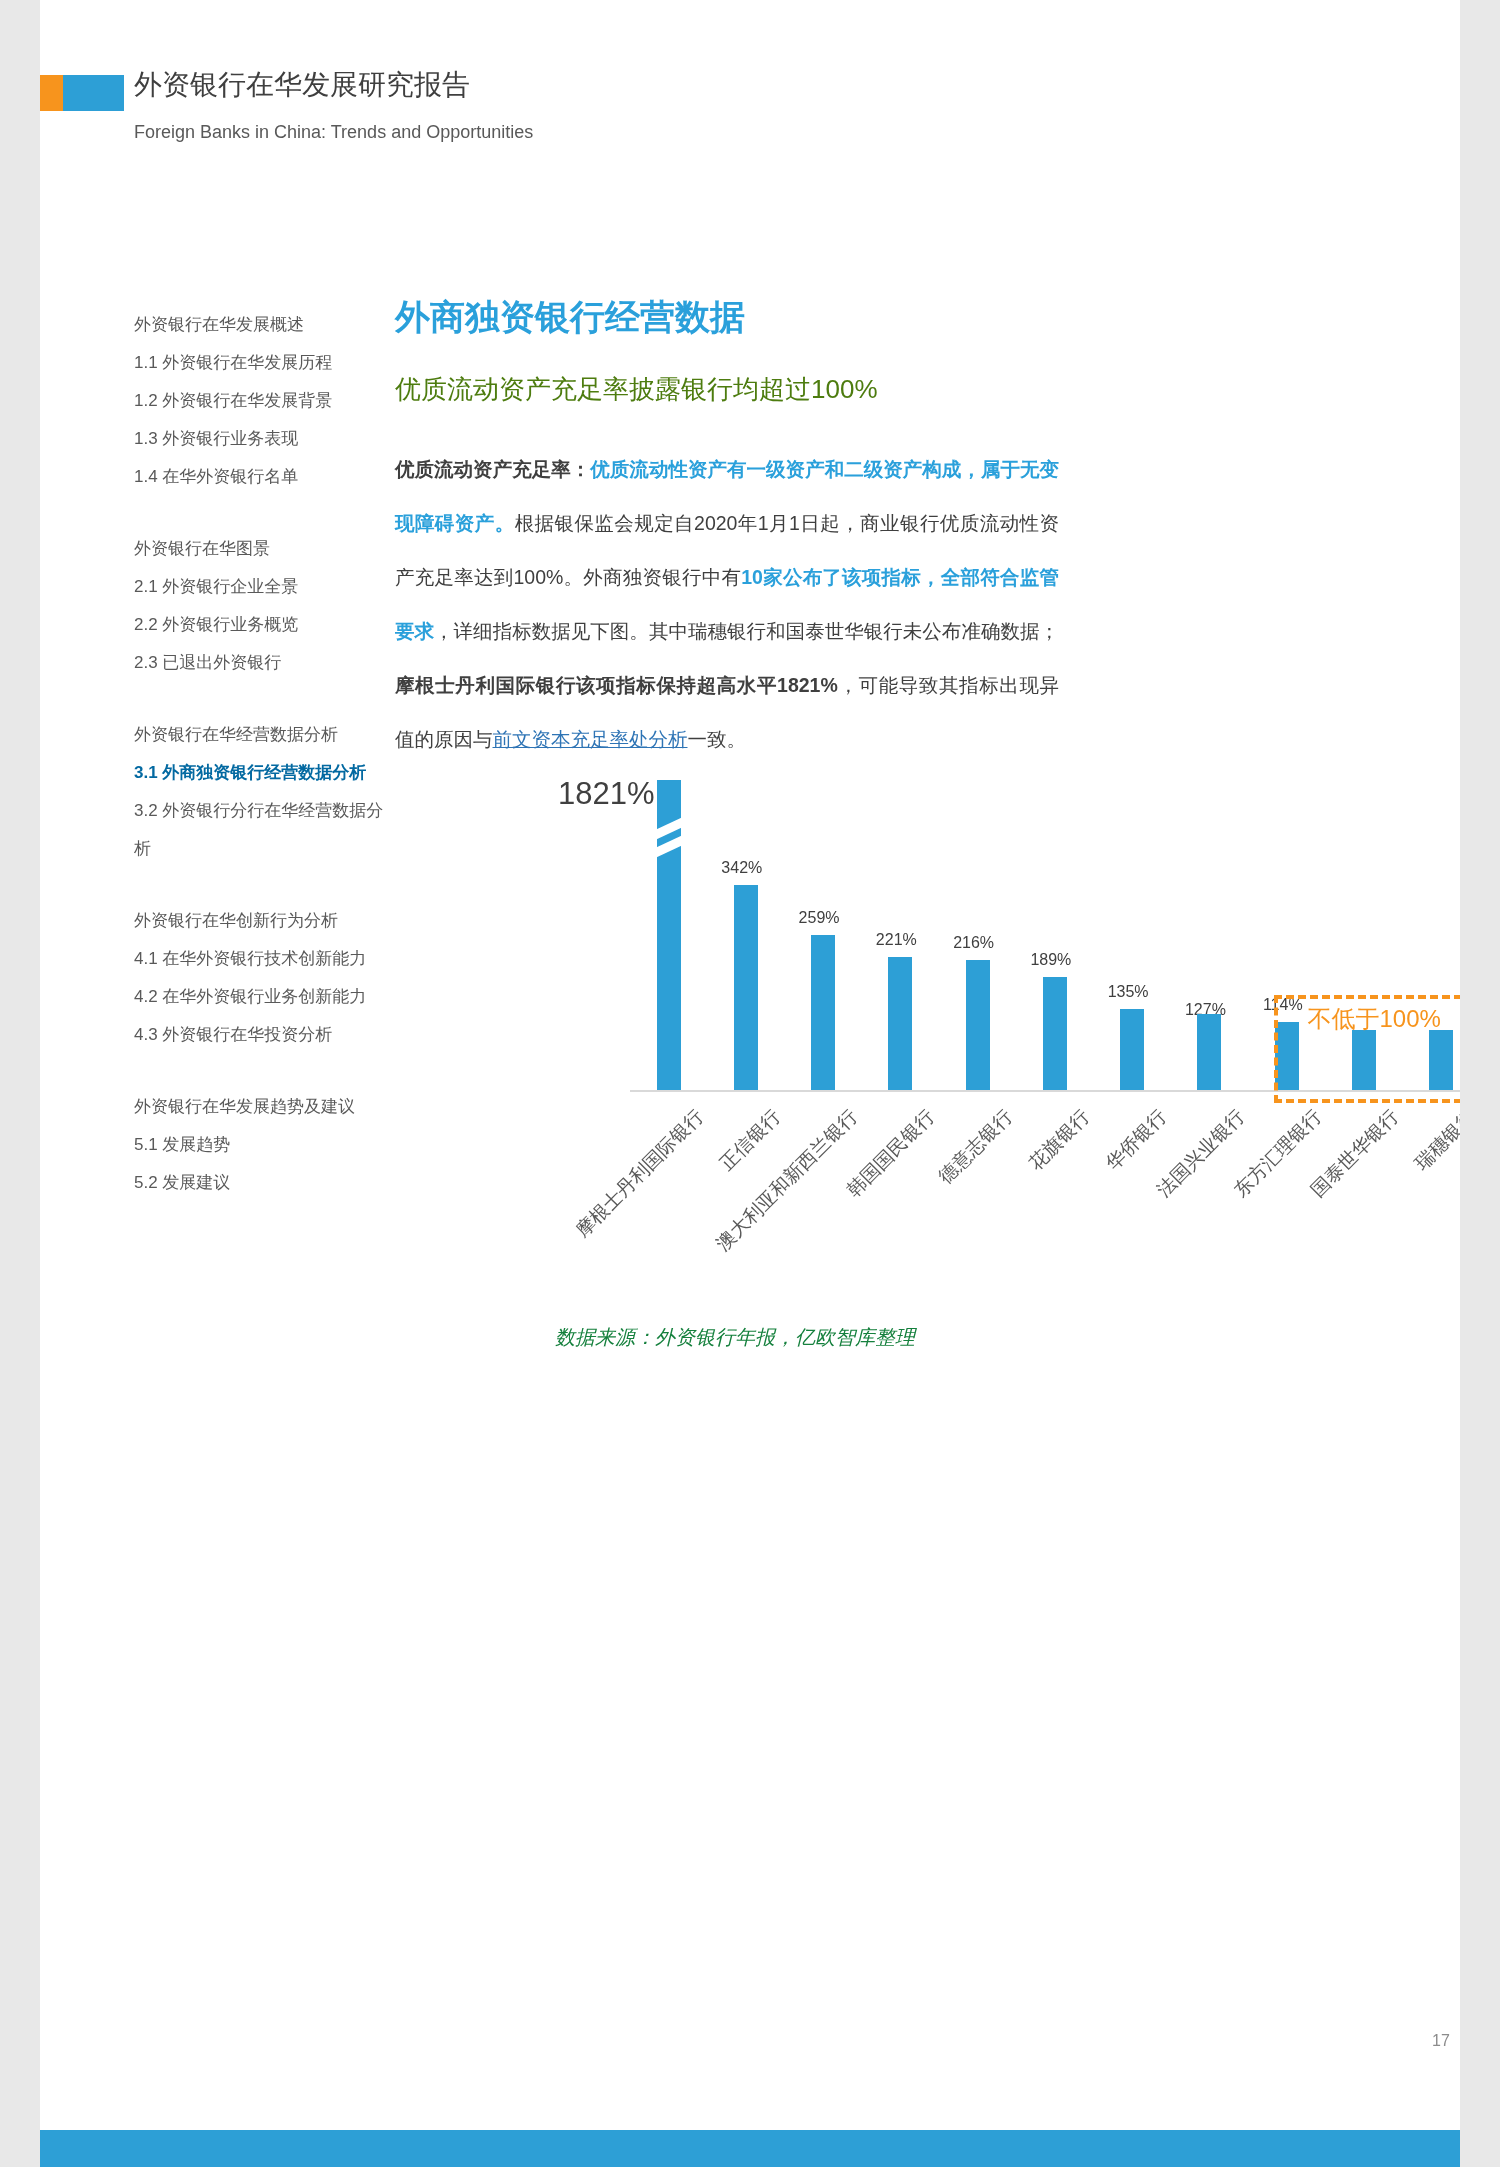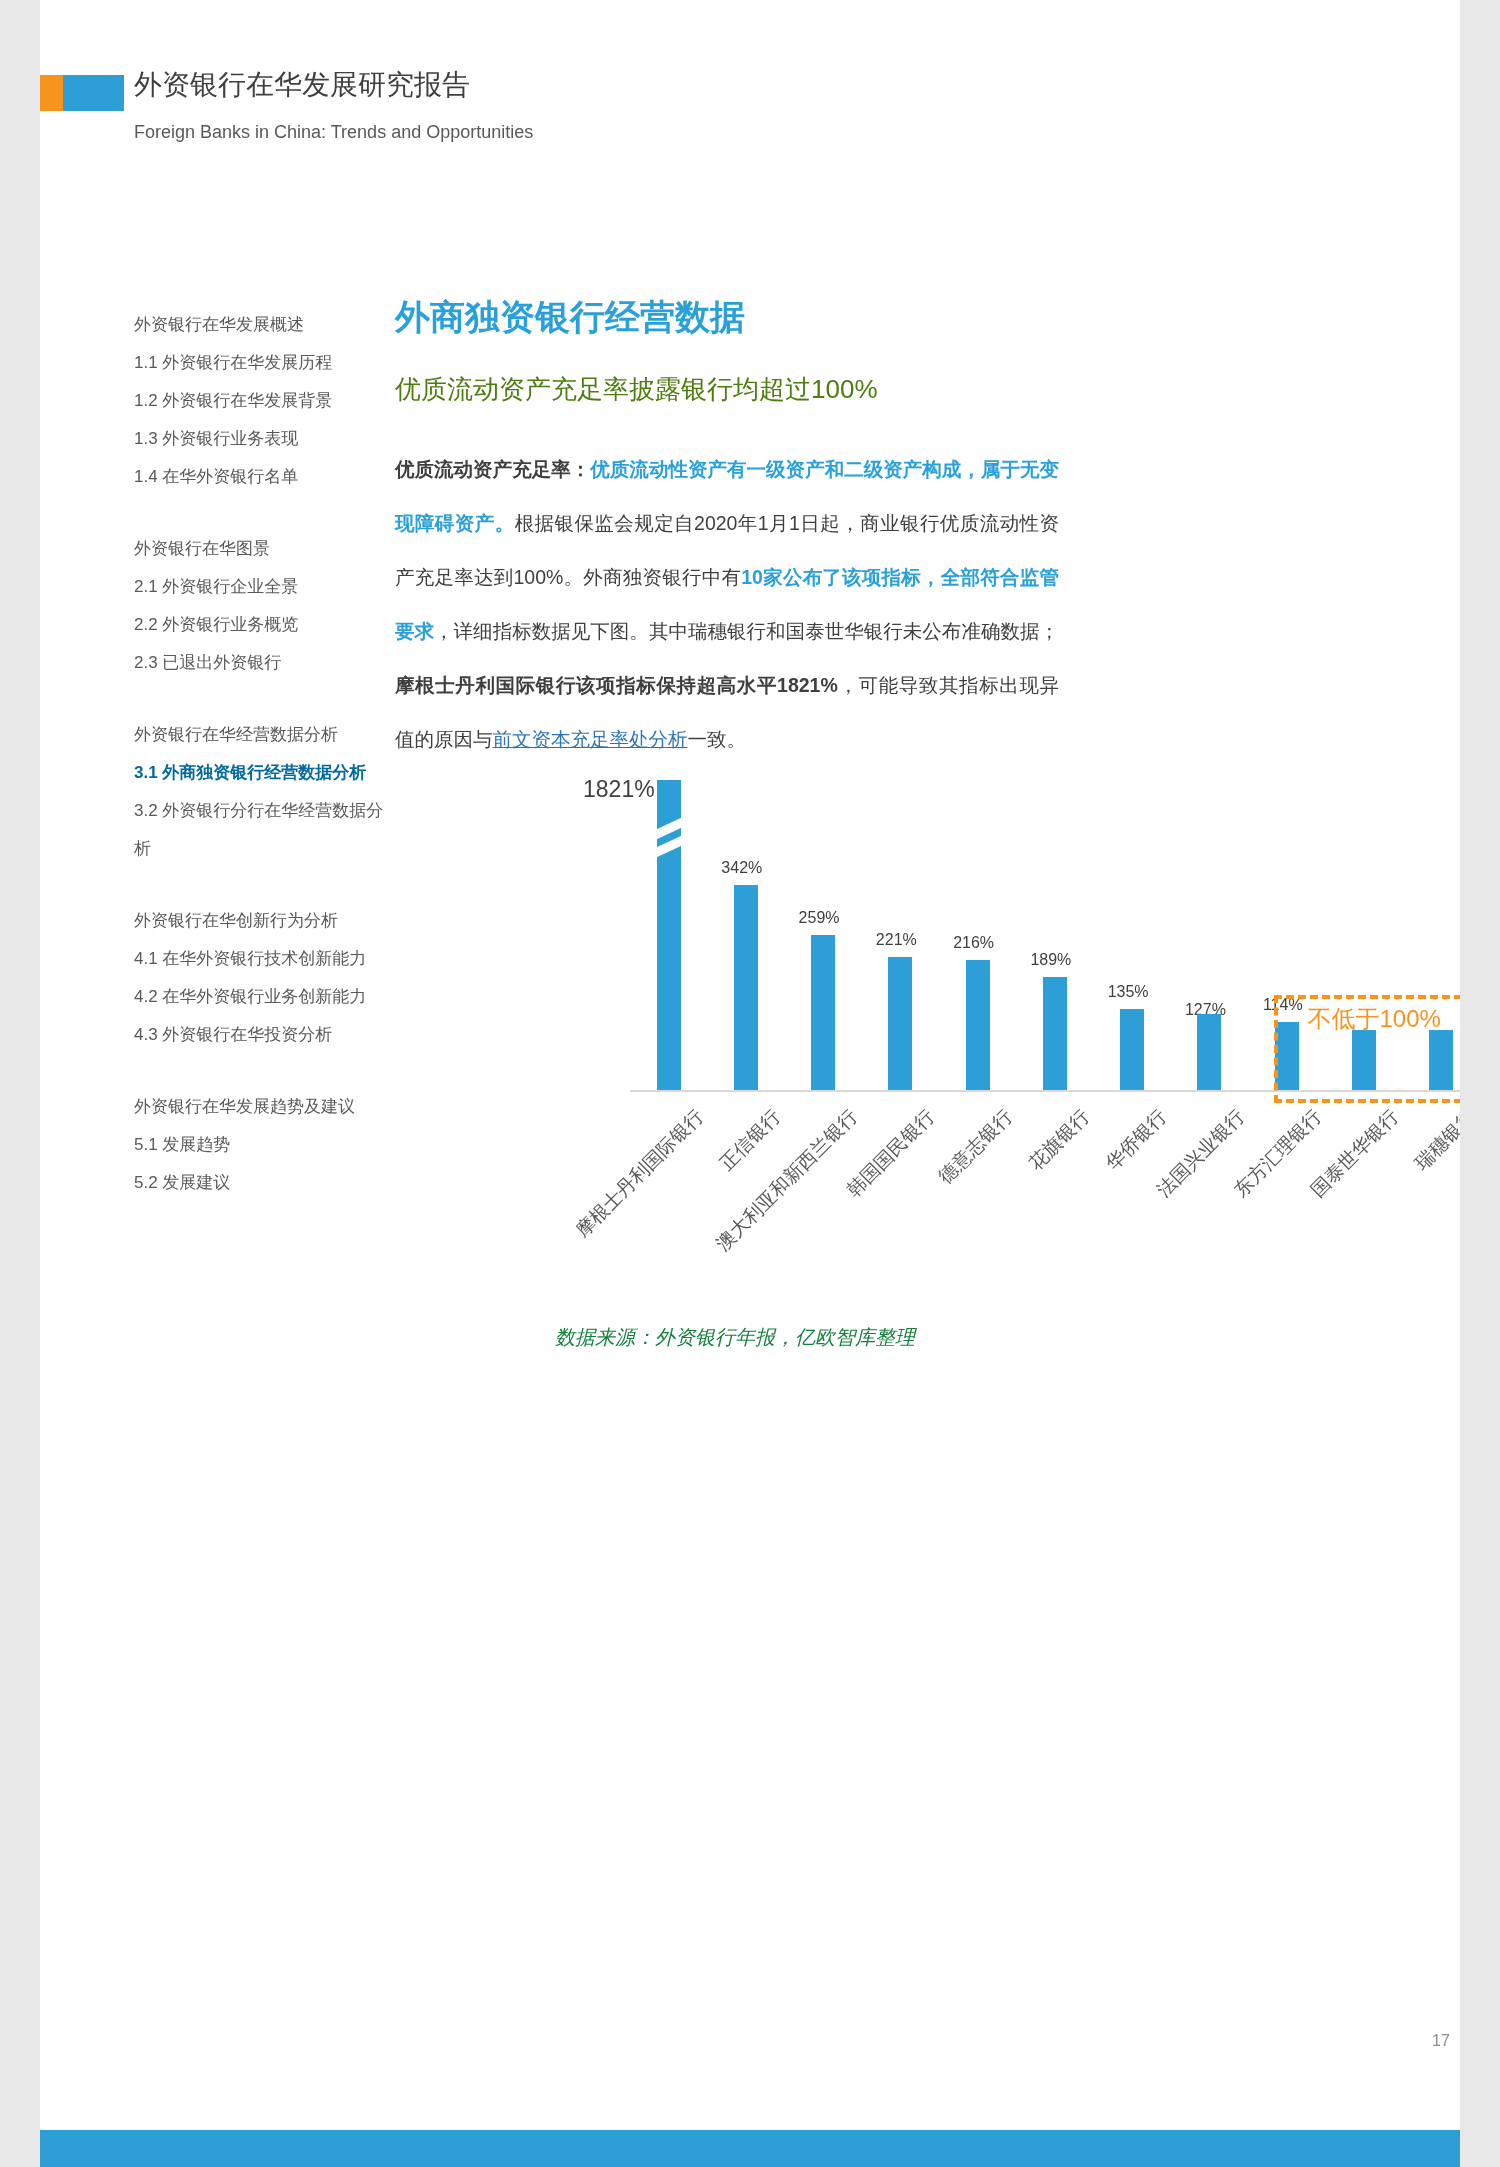--- a/index.html
+++ b/index.html
@@ -38,21 +38,21 @@
   .chart-plot {
     position:absolute; left:590px; top:780px; width:850px; height:310px;
     display:flex; align-items:flex-end; border-bottom:2px solid #D9D9D9;
   }
   .chart-col { flex:1; position:relative; height:100%; }
   .bar { position:absolute; bottom:0; left:50%; margin-left:-12px; width:24px; background:var(--bar-blue,#2D9FD6); }
   .stripe { position:absolute; left:-6px; width:36px; height:9px; background:#ffffff; transform:rotate(-25deg); }
   .stripe.s1 { top:44px; }
   .stripe.s2 { top:62px; }
   .vlabel { position:absolute; left:50%; transform:translateX(-60%); font-size:16px; color:#404040; white-space:nowrap; }
-  .vlabel-side { position:absolute; right:calc(50% + 14px); top:-4px; font-size:23px; color:#404040; white-space:nowrap; }
+  .vlabel-side { position:absolute; right:calc(50% + 14px); top:-4px; font-size:31px; color:#404040; white-space:nowrap; }
   .xlabel {
     position:absolute; top:calc(100% + 14px); right:calc(50% - 22px);
     transform:rotate(-45deg); transform-origin:100% 0;
     white-space:nowrap; font-size:19px; color:#595959;
   }
   .annotation-box {
     position:absolute; left:75.8%; right:6px; bottom:-13px; height:100px;
     border:4px dashed var(--orange,#F7941D);
   }
   .annotation-text {

